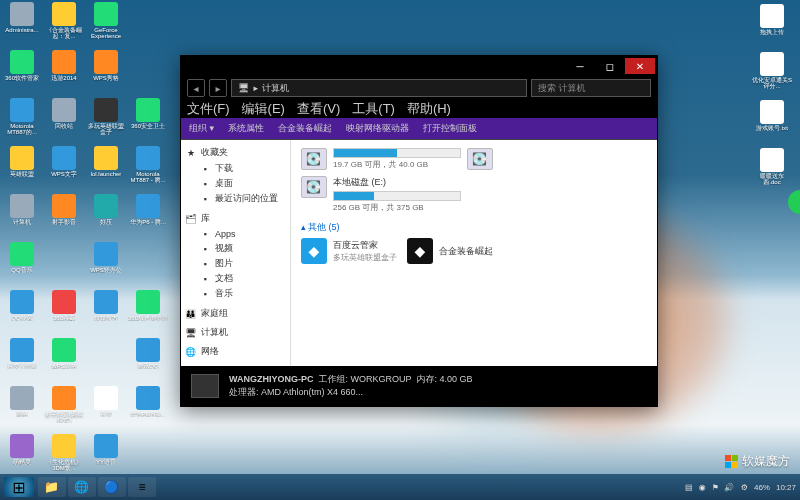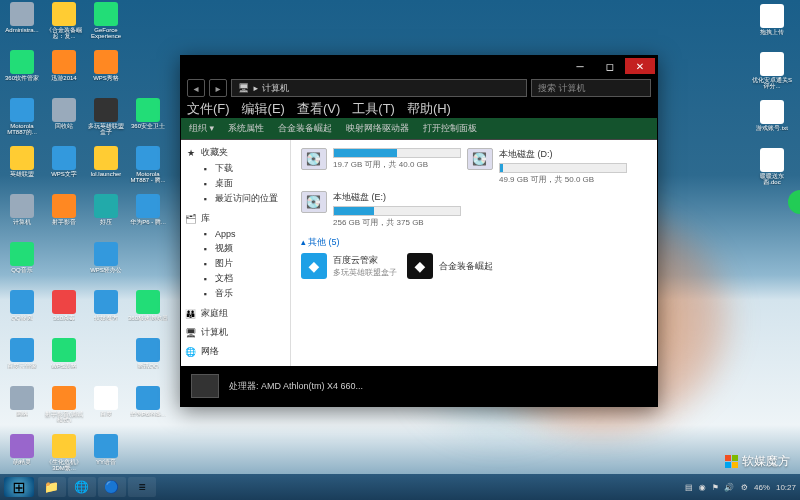--- a/index.html
+++ b/index.html
@@ -42,21 +42,21 @@
 }
 .titlebar{height:20px;background:#000;display:flex;align-items:center;justify-content:flex-end;padding:0 2px;}
 .tbtn{width:30px;height:16px;display:flex;align-items:center;justify-content:center;color:#fff;font-size:10px;cursor:pointer;}
 .tbtn.close{background:#c42020;}
 .navbar{height:24px;background:#000;display:flex;align-items:center;padding:0 6px;gap:4px;}
 .navbtn{width:18px;height:18px;border:1px solid #555;border-radius:2px;display:flex;align-items:center;justify-content:center;color:#999;font-size:10px;cursor:pointer;}
 .addrbox{flex:1;height:18px;background:#1a1a1a;border:1px solid #555;display:flex;align-items:center;padding:0 6px;color:#ccc;font-size:9px;gap:4px;}
 .searchbox{width:120px;height:18px;background:#1a1a1a;border:1px solid #555;color:#888;font-size:9px;padding:0 6px;display:flex;align-items:center;}
 .menubar{height:18px;background:#000;display:flex;align-items:center;padding:0 6px;gap:12px;color:#ccc;font-size:13px;}
 .menubar span{cursor:pointer;}
-.toolbar{height:22px;background:#14532d;display:flex;align-items:center;padding:0 8px;gap:14px;color:#ccc;font-size:9px;border-bottom:1px solid #444;}
+.toolbar{height:22px;background:#4c1d95;display:flex;align-items:center;padding:0 8px;gap:14px;color:#ccc;font-size:9px;border-bottom:1px solid #444;}
 .toolbar span{cursor:pointer;}
 .body{flex:1;display:flex;background:#fff;overflow:hidden;}
 .sidebar{width:110px;background:#fff;border-right:1px solid #ddd;padding:6px 4px;font-size:9px;color:#333;overflow:hidden;}
 .sb-group{margin-bottom:6px;}
 .sb-head{display:flex;align-items:center;gap:4px;font-weight:normal;cursor:pointer;margin-bottom:2px;}
 .sb-item{display:flex;align-items:center;gap:4px;padding:1px 0 1px 14px;cursor:pointer;}
 .sb-ico{width:12px;height:12px;display:inline-flex;align-items:center;justify-content:center;font-size:9px;}
 .content{flex:1;padding:8px 10px;font-size:9px;color:#333;overflow:hidden;}
 .section-head{color:#06c;font-size:9px;margin:2px 0 4px;cursor:pointer;}
 .drives{display:flex;flex-wrap:wrap;gap:6px;margin-bottom:8px;}
@@ -341,27 +341,20 @@
               <div class="dico">💽</div>
               <div class="dinfo">
                 <div class="dbar">
                   <div class="fill" style="width:50%"></div>
                 </div>
                 <div class="dfree">19.7 GB 可用，共 40.0 GB</div>
               </div>
             </div>
             <div class="drive">
               <div class="dico">💽</div>
-              <div class="dinfo">
-                <div class="dlabel">本地磁盘 (D:)</div>
-                <div class="dbar">
-                  <div class="fill" style="width:2%"></div>
-                </div>
-                <div class="dfree">49.9 GB 可用，共 50.0 GB</div>
-              </div>
             </div>
             <div class="drive">
               <div class="dico">💽</div>
               <div class="dinfo">
                 <div class="dlabel">本地磁盘 (E:)</div>
                 <div class="dbar">
                   <div class="fill" style="width:32%"></div>
                 </div>
                 <div class="dfree">256 GB 可用，共 375 GB</div>
               </div>
@@ -382,20 +375,21 @@
                 <div>合金装备崛起</div>
                 <div style="font-size:8px;color:#888"></div>
               </div>
             </div>
           </div>
       </div>
     </div>
     <div class="statusbar">
       <div class="pcico"></div>
       <div>
+        <div><b>WANGZHIYONG-PC</b>&nbsp;&nbsp;<span>工作组: WORKGROUP</span>&nbsp;&nbsp;<span>内存: 4.00 GB</span></div>
         <div>处理器: AMD Athlon(tm) X4 660...</div>
       </div>
     </div>
   </div>
 
   <div class="watermark">
     <div class="sq">
         <i style="background:#f25022"></i>
         <i style="background:#7fba00"></i>
         <i style="background:#00a4ef"></i>

